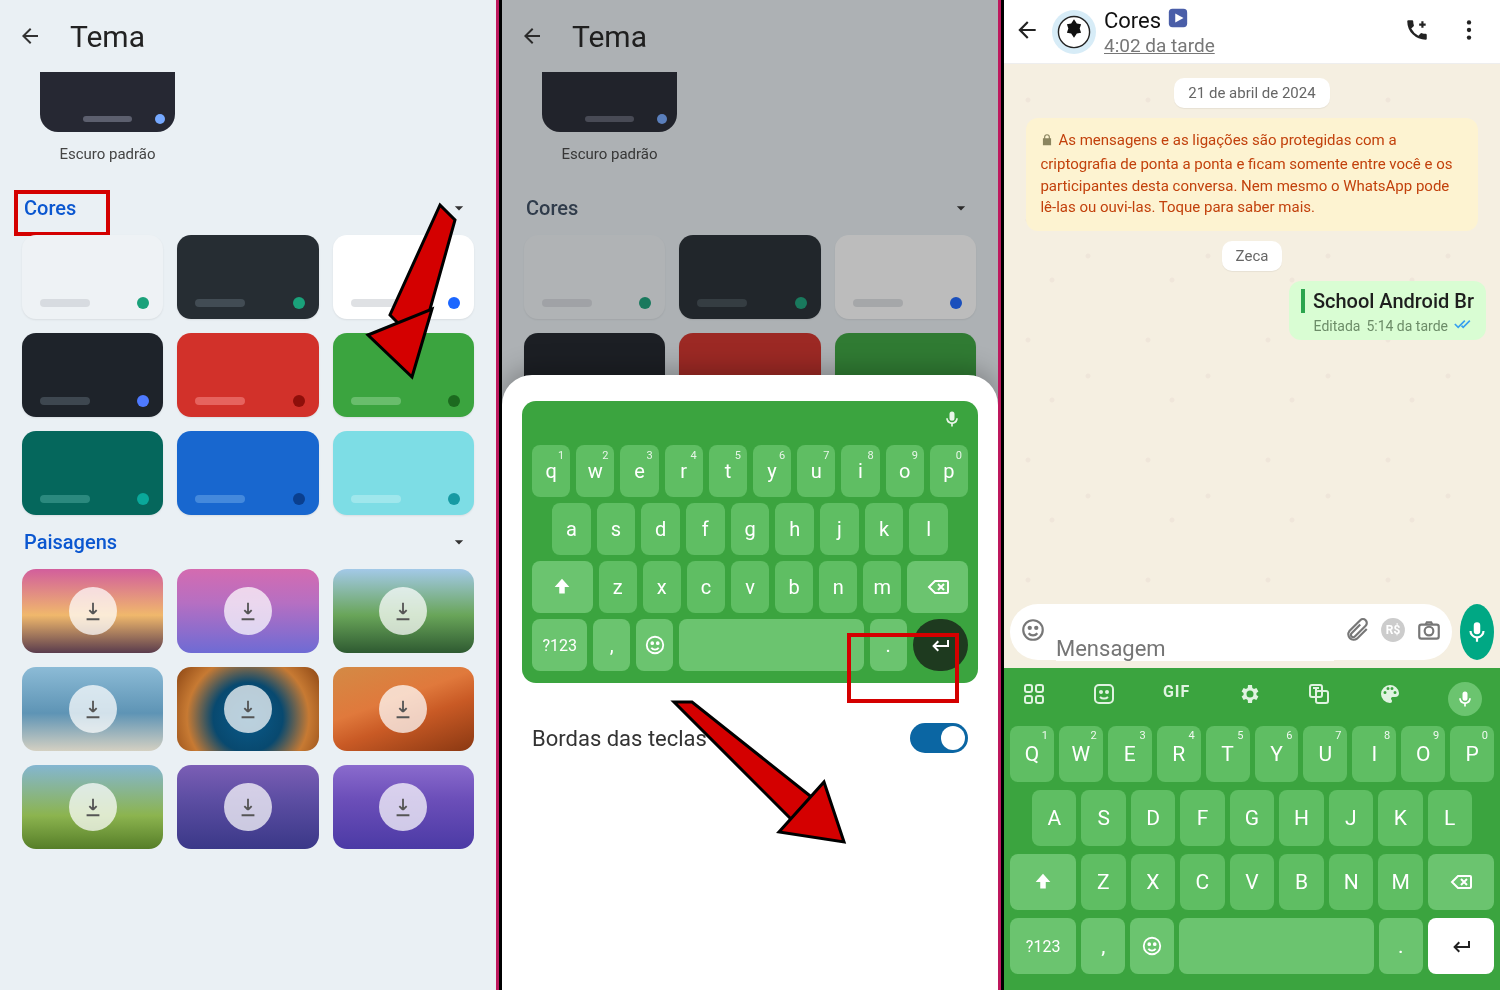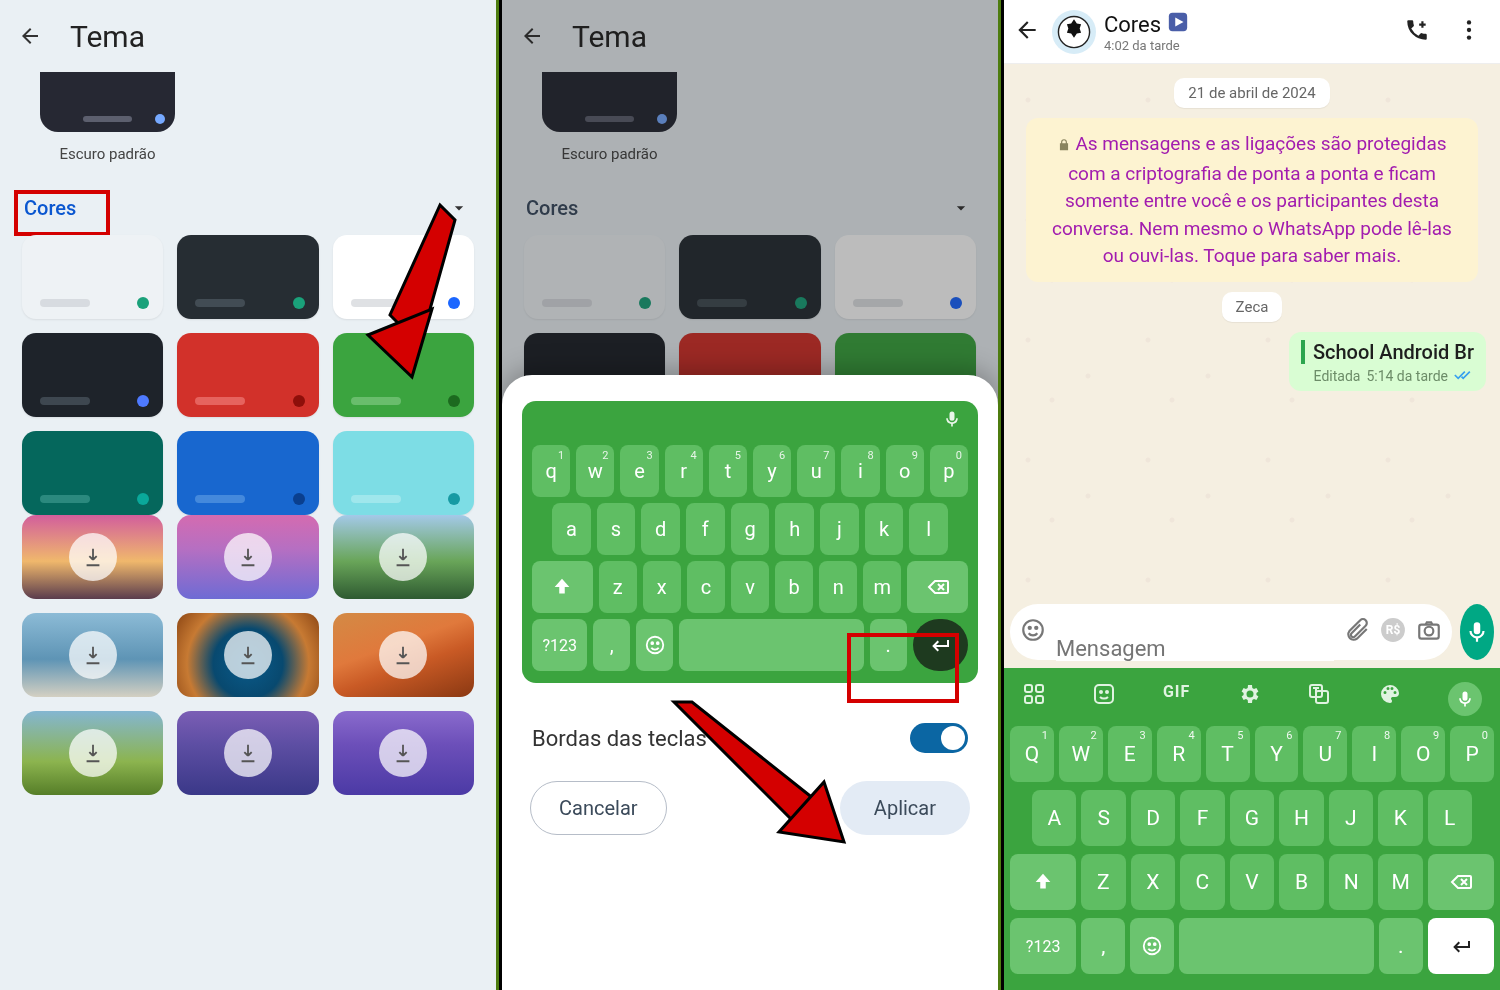--- a/index.html
+++ b/index.html
@@ -1,18 +1,18 @@
 <!DOCTYPE html>
 <html><head>
   <meta charset="utf-8">
   <style>
     * { box-sizing: border-box; margin: 0; padding: 0; font-family: Roboto, 'Segoe UI', Arial, sans-serif; }
     html, body { width: 1500px; height: 990px; overflow: hidden; background: #000; }
     .container { display: flex; width: 100%; height: 100%; }
-    .screen { flex: 1; height: 100%; border-left: 3px solid #000; border-right: 3px solid #4d7c0f; position: relative; overflow: hidden; }
+    .screen { flex: 1; height: 100%; border-left: 3px solid #000; border-right: 3px solid #be185d; position: relative; overflow: hidden; }
     .screen:first-child { border-left: none; }
     .screen:last-child { border-right: none; }
 
     
     .s1 { background: #eaf0f4; }
     .header1 { display: flex; align-items: center; height: 72px; padding: 0 18px; background: #eaf0f4; }
     .back-arrow { width: 24px; height: 24px; display:flex;align-items:center;justify-content:center; }
     .title { margin-left: 28px; font-size: 30px; color: #222; }
     .dark-preview-row { display:flex; justify-content:flex-start; padding: 0 40px 18px; }
     .dark-preview { width: 135px; text-align:center; }
@@ -89,30 +89,30 @@
     .btn-outline { padding:14px 28px; border:1px solid #b6bdc8; border-radius:40px; font-size:20px; color:#3b4a5a; background:#fff; }
     .btn-apply { padding:14px 34px; border:none; border-radius:40px; font-size:20px; color:#3b4a5a; background:#e3ebf5; }
 
     
     .s3 { background:#fff; display:flex; flex-direction:column; }
     .wa-header { display:flex; align-items:center; height:64px; padding:0 10px 0 6px; border-bottom:1px solid #eee; }
     .wa-back { padding:6px 4px; }
     .avatar { width:44px;height:44px;border-radius:50%;background:#d7ecf7;display:flex;align-items:center;justify-content:center;margin:0 8px; }
     .avatar svg{width:34px;height:34px;}
     .wa-name { font-size:22px; color:#111; display:flex;align-items:center;gap:6px; }
-    .wa-sub { font-size:13px; color:#777; }
+    .wa-sub { font-size:19px; color:#777;text-decoration:underline; }
     .wa-icons { margin-left:auto; display:flex; gap:26px; padding-right:8px; color:#111; }
     .wa-body { flex:1; background:#f5efe1; position:relative; padding:10px 8px; display:flex;flex-direction:column;align-items:center; }
     .doodle{position:absolute;inset:0;opacity:.12;background:
       radial-gradient(circle at 20% 30%, #caa 2px, transparent 3px),
       radial-gradient(circle at 70% 60%, #caa 2px, transparent 3px),
       radial-gradient(circle at 40% 80%, #caa 2px, transparent 3px);
       background-size:120px 120px;}
     .pill { background:#fff; padding:6px 14px; border-radius:10px; font-size:15px; color:#666; box-shadow:0 1px 1px rgba(0,0,0,.06); margin-top:4px; z-index:1; }
-    .enc-box { background:#fdf3d1; border-radius:12px; padding:12px 14px; font-size:19px; color:#a21caf; text-align:center; margin-top:10px; max-width:94%; z-index:1; line-height:1.45; }
+    .enc-box { background:#fdf3d1; border-radius:12px; padding:12px 14px; font-size:15px; color:#c2410c; margin-top:10px; max-width:94%; z-index:1; line-height:1.45; }
     .lock-inline{display:inline-block;vertical-align:-2px;margin-right:4px;}
     .msg { align-self:flex-end; background:#d9fdd3; border-radius:12px; padding:8px 12px 6px; margin:10px 6px 0 0; max-width:74%; z-index:1; position:relative; }
     .msg .quote{border-left:4px solid #2ca54e;padding-left:8px;font-size:20px;color:#1e1e1e;font-weight:500;}
     .msg .meta{font-size:14px;color:#6c8c68;text-align:right;margin-top:4px;display:flex;gap:6px;justify-content:flex-end;align-items:center;}
     .ticks{color:#37a0ef;}
     .input-row { display:flex; align-items:center; padding: 8px 6px; gap:8px; background:#f5efe1; }
     .input-box { flex:1; background:#fff; border-radius:30px; height:56px; display:flex; align-items:center; padding:0 10px; gap:10px; }
     .input-box input { flex:1; border:none; outline:none; font-size:22px; color:#888;margin-top:33px; }
     .mic-fab { width:56px;height:56px;border-radius:50%;background:#00a884;display:flex;align-items:center;justify-content:center;color:#fff; }
 
@@ -196,20 +196,28 @@
       <div class="sw blue">
           <div class="bar"></div>
           <div class="dot"></div>
         </div>
       <div class="sw cyan">
           <div class="bar"></div>
           <div class="dot"></div>
         </div>
     </div>
 
+    <div class="section-row">
+      <div class="section-label2">Paisagens</div>
+      <div class="chev">
+        <svg width="20" height="20" viewBox="0 0 24 24">
+            <path d="M7 10l5 5 5-5z" fill="#333"></path>
+          </svg>
+      </div>
+    </div>
 
     <div class="thumb-grid">
       <div class="thumb p1">
           <div class="dl">
             <div class="circ">
               <svg width="22" height="22" viewBox="0 0 24 24">
                 <path d="M12 3v12m0 0l-4-4m4 4l4-4M5 21h14" stroke="#555" stroke-width="2" fill="none"></path>
               </svg>
             </div>
           </div>
@@ -427,24 +435,20 @@
         </div>
       </div>
 
       <div class="bordas-row">
         <div class="bordas-label">Bordas das teclas</div>
         <div class="toggle">
             <div class="knob"></div>
           </div>
       </div>
 
-      <div class="btn-row">
-        <button class="btn-outline">Cancelar</button>
-        <button class="btn-apply">Aplicar</button>
-      </div>
     </div>
 
     <div class="highlight-box hl2"></div>
 
     <div class="arrow" style="left:172px;top:702px;">
       <svg width="180" height="160">
         <polygon points="0,0 18,0 140,97 120,120" fill="#d40000" stroke="#000" stroke-width="3"></polygon>
         <polygon points="150,80 170,140 105,130" fill="#d40000" stroke="#000" stroke-width="3"></polygon>
       </svg>
     </div>

